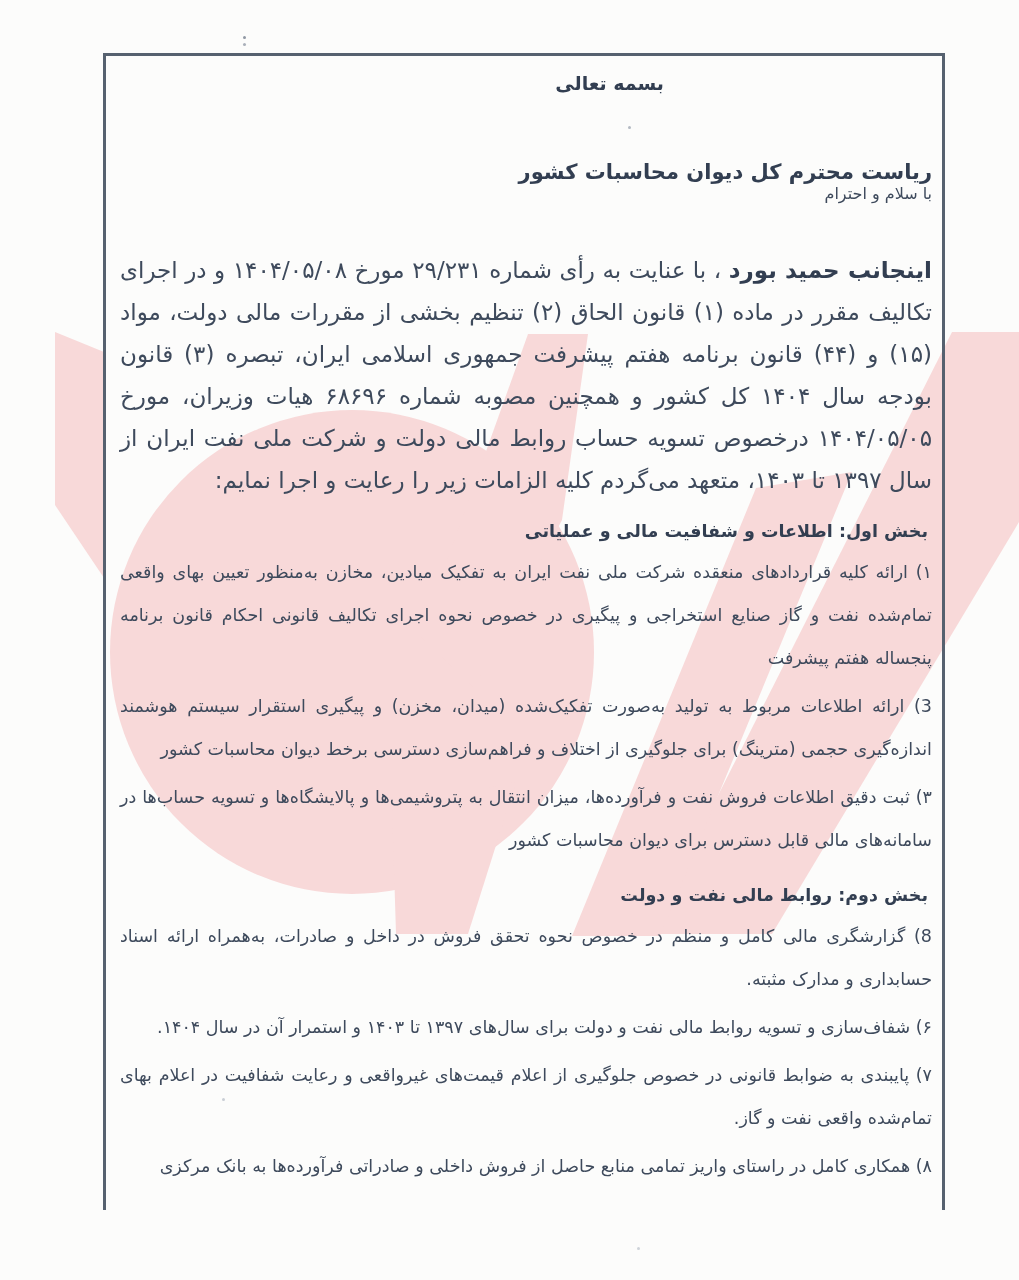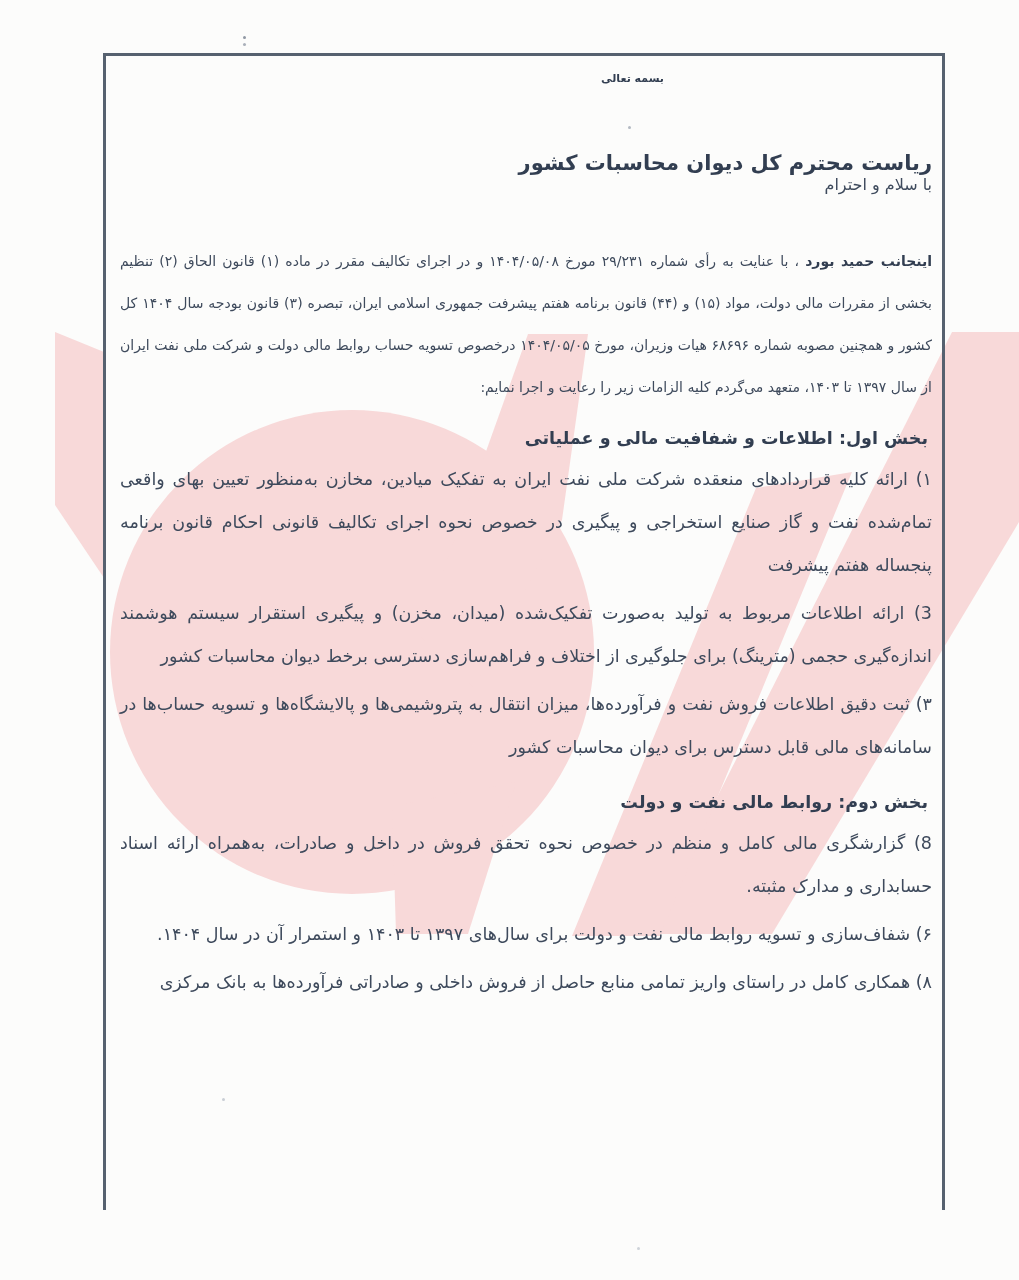--- a/index.html
+++ b/index.html
@@ -25,34 +25,34 @@
     width:842px;height:1157px;
     border:3px solid var(--border);
     border-bottom:none;
     box-sizing:border-box;
     z-index:2;
     direction:rtl;
     padding:0 10px 0 14px;
   }
   .bismillah{
     margin:16px 268px 0 0;
-    font-size:11px;font-weight:bold;color:var(--ink-bold);
+    font-size:19px;font-weight:bold;color:var(--ink-bold);
     text-align:right;
   }
   .recipient{
     margin-top:66px;
     font-size:21px;font-weight:bold;color:var(--ink-bold);
     text-align:right;
   }
   .salutation{
     font-size:16px;text-align:right;
   }
   .para{
     margin:46px 0 0 0;
-    font-size:14px;line-height:42px;
+    font-size:23px;line-height:42px;
     text-align:justify;
   }
   .para b{color:var(--ink-bold);}
   .sec-title{
     margin:15px 4px 4px 0;
     font-size:17.5px;font-weight:bold;color:var(--ink-bold);
     text-align:right;line-height:30px;
   }
   .sec-title.second{margin-top:18px;}
   .item{
@@ -95,20 +95,21 @@
     <h3 class="sec-title">بخش اول: اطلاعات و شفافیت مالی و عملیاتی</h3>
 
     <p class="item">۱) ارائه کلیه  قراردادهای منعقده شرکت ملی نفت ایران به تفکیک میادین، مخازن  به‌منظور تعیین بهای واقعی تمام‌شده نفت و گاز صنایع استخراجی و پیگیری در خصوص نحوه اجرای تکالیف قانونی احکام قانون برنامه پنجساله هفتم پیشرفت</p>
     <p class="item">3) ارائه اطلاعات مربوط به تولید به‌صورت تفکیک‌شده (میدان، مخزن) و پیگیری استقرار سیستم هوشمند اندازه‌گیری حجمی (مترینگ) برای جلوگیری از اختلاف و فراهم‌سازی دسترسی برخط دیوان محاسبات کشور</p>
     <p class="item">۳) ثبت دقیق اطلاعات فروش نفت و فرآورده‌ها، میزان انتقال به پتروشیمی‌ها و پالایشگاه‌ها و تسویه حساب‌ها در سامانه‌های مالی قابل دسترس برای دیوان محاسبات کشور</p>
 
     <h3 class="sec-title second">بخش دوم: روابط مالی نفت و دولت</h3>
 
     <p class="item">8) گزارشگری مالی کامل و منظم در خصوص نحوه تحقق فروش در داخل و صادرات، به‌همراه ارائه اسناد حسابداری و مدارک مثبته.</p>
     <p class="item">۶) شفاف‌سازی و تسویه روابط مالی نفت و دولت برای سال‌های ۱۳۹۷ تا ۱۴۰۳ و استمرار آن در سال ۱۴۰۴.</p>
+    <p class="item">۷) پایبندی به ضوابط قانونی در خصوص جلوگیری از اعلام قیمت‌های غیرواقعی و رعایت شفافیت در اعلام بهای تمام‌شده واقعی نفت و گاز.</p>
     <p class="item">۸) همکاری کامل در راستای واریز تمامی منابع حاصل از فروش داخلی و صادراتی فرآورده‌ها به بانک مرکزی</p>
 
   </div>
 
   <div class="speck s1"></div>
   <div class="speck s2"></div>
   <div class="speck s3"></div>
   <div class="speck s4"></div>
 
 </div>

